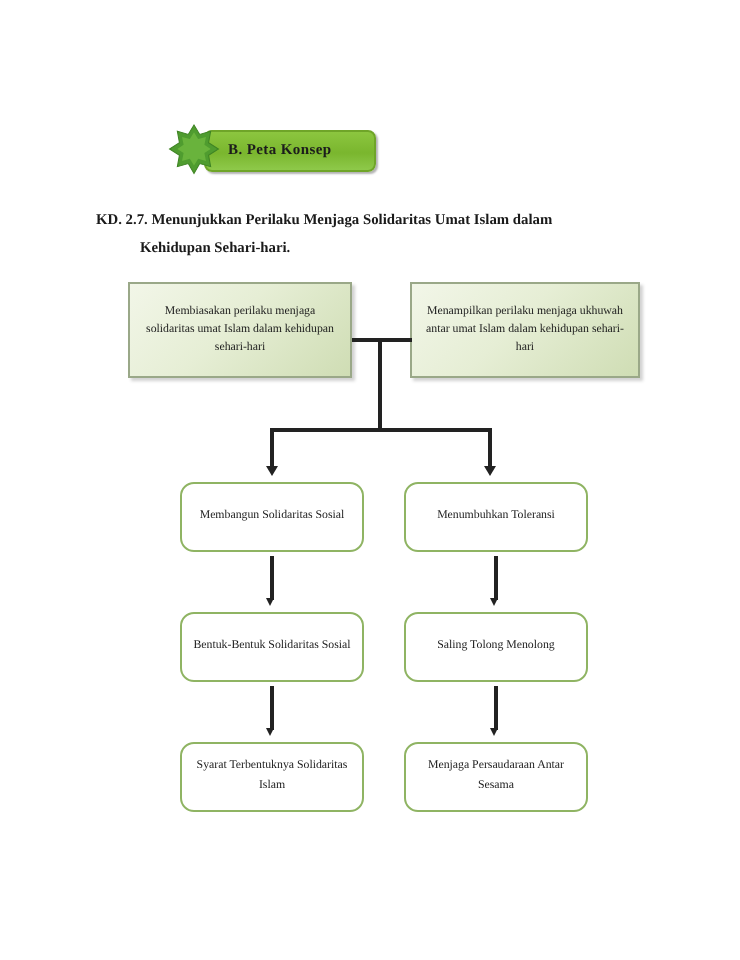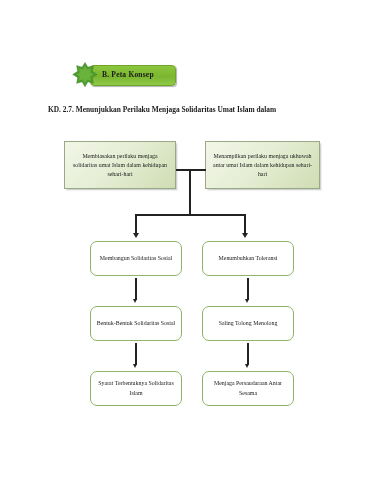--- a/index.html
+++ b/index.html
@@ -20,21 +20,21 @@
     position: absolute;
     left: 0; top: 0;
     width: 370px;
     height: 480px;
     background: #ffffff;
   }
 
   
   #section-badge {
     position: absolute;
-    left: 72px;
+    left: 84px;
     top: 62px;
     width: 102px;
     height: 26px;
     text-decoration: underline;
   }
   #badge-plate {
     position: absolute;
     left: 18px;
     top: 3px;
     width: 84px;
@@ -187,20 +187,21 @@
     <div id="badge-plate"></div>
     <svg id="badge-star" viewBox="0 0 100 100">
       <polygon points="50,2 61,20 82,14 78,36 97,48 78,60 82,82 61,76 50,95 39,76 18,82 22,60 3,48 22,36 18,14 39,20" fill="#4f9c2f" stroke="#3f8424" stroke-width="2"></polygon>
       <polygon points="50,16 58,29 73,25 70,40 82,48 70,56 73,71 58,67 50,80 42,67 27,71 30,56 18,48 30,40 27,25 42,29" fill="#69b33c"></polygon>
     </svg>
     <div id="badge-label">B.  Peta Konsep</div>
   </div>
 
   <div id="kd-heading">
     <span>KD. 2.7. Menunjukkan Perilaku Menjaga Solidaritas Umat Islam dalam</span>
+    <span class="kd-line2">Kehidupan Sehari-hari.</span>
   </div>
 
   <div class="top-box" id="top-box-left">
     <span>Membiasakan perilaku menjaga solidaritas umat Islam dalam kehidupan sehari-hari</span>
   </div>
   <div class="top-box" id="top-box-right">
     <span>Menampilkan perilaku menjaga ukhuwah antar umat Islam dalam kehidupan sehari-hari</span>
   </div>
 
   <div class="conn h-line" style="left:176px; top:169px; width:15px;"></div>

